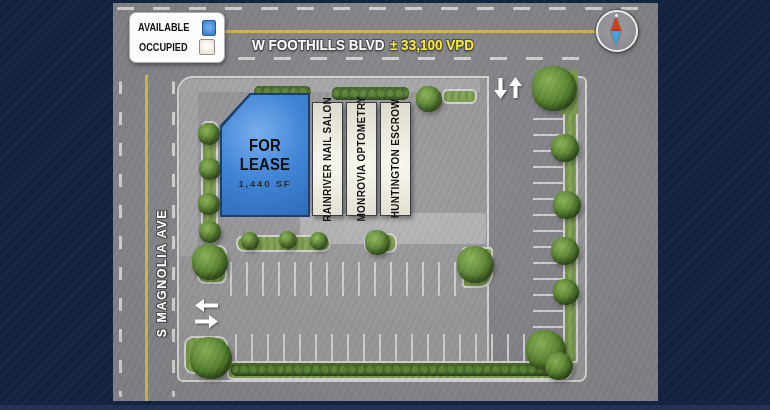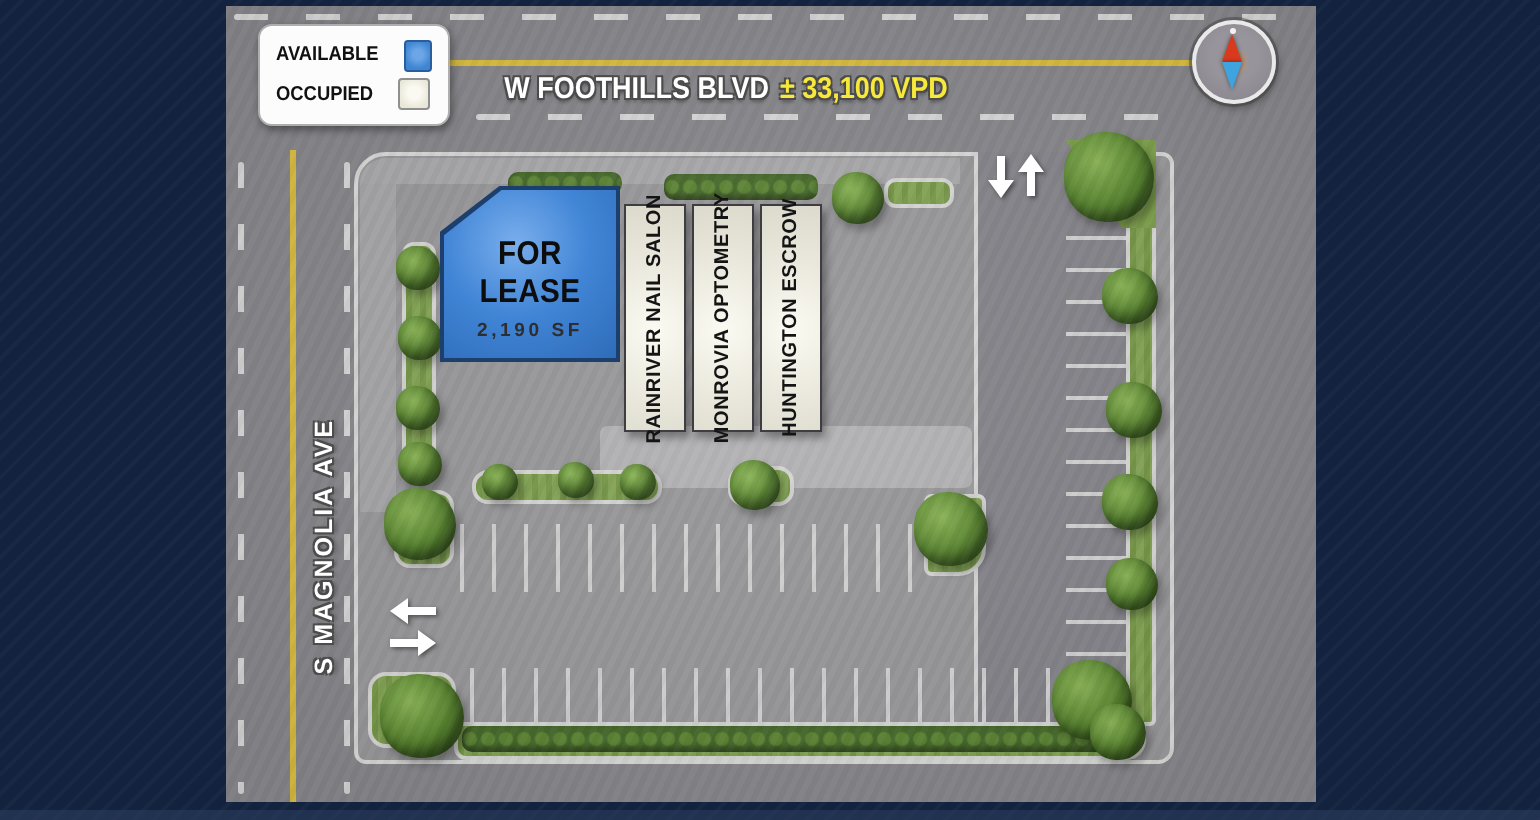--- a/index.html
+++ b/index.html
@@ -48,21 +48,21 @@
     display:flex;align-items:center;justify-content:center;}
   .unit-blue-inner{position:absolute;inset:2px;clip-path:polygon(33.5% 0,100% 0,100% 100%,0 100%,0 27%);
     background:radial-gradient(circle at 42% 32%, #79aeec 0%, #4185d6 48%, #2e6cb8 100%);}
   .forlease{position:relative;text-align:center;z-index:2;margin-top:14px;}
   .forlease .big{font-weight:bold;font-size:16.5px;color:#0d0d0d;transform:scaleX(.9);letter-spacing:.2px;}
   .forlease .small{margin-top:4px;font-weight:bold;font-size:9.5px;letter-spacing:1.8px;color:#2e2e2e;}
   .card-label{font-weight:bold;font-size:13.5px;color:#141414;letter-spacing:.5px;transform:scaleX(.95) translateY(-18px);}
   
   .legend{background:#fcfcfc;border:1px solid #aeaeae;border-radius:7px;box-shadow:1px 2px 4px rgba(0,0,0,.4);
     display:flex;flex-direction:column;justify-content:space-evenly;padding:3px 8px;box-sizing:border-box;z-index:30;}
-  .legend-row{display:flex;align-items:center;justify-content:flex-start;gap:8px;}
+  .legend-row{display:flex;align-items:center;justify-content:center;gap:8px;}
   .legend-row .lbl{font-weight:bold;font-size:10px;color:#111;transform:scaleX(.92);transform-origin:left;white-space:nowrap;}
   .swatch{width:16px;height:16px;border-radius:2px;box-sizing:border-box;}
   .swatch.avail{background:radial-gradient(circle at 50% 45%, #6ca6e6 0 25%, #3f86d2 70%);border:1.5px solid #2a5d9e;}
   .swatch.occ{background:radial-gradient(circle at 50% 45%, #fbfaf2 0 30%, #e9e7d8 75%);border:1.5px solid #8f8f8f;}
   
   .compass{width:42px;height:42px;border-radius:50%;
     background:radial-gradient(circle at 50% 42%, #97949b 0 40%, #858289 100%);
     border:2.5px solid #e9e9e9;box-sizing:border-box;box-shadow:0 0 0 1.5px rgba(60,60,60,.45), 1px 2px 4px rgba(0,0,0,.35);z-index:30;}
   .compass .glow{position:absolute;left:11px;top:11px;width:16px;height:16px;border-radius:50%;
     background:radial-gradient(circle,rgba(235,150,70,.75),rgba(235,150,70,0) 70%);}
@@ -147,25 +147,25 @@
     <svg class="abs arr" style="left:396px;top:74px;" width="13" height="21" viewBox="0 0 13 21">
       <path d="M6.5 0 13 9 H8.5 v12 h-4 V9 H0 Z" fill="#ffffff"></path>
     </svg>
     <svg class="abs arr" style="left:82px;top:296px;" width="23" height="13" viewBox="0 0 23 13">
       <path d="M0 6.5 9 0 v4.5 h14 v4 H9 V13 Z" fill="#ffffff"></path>
     </svg>
     <svg class="abs arr" style="left:82px;top:312px;" width="23" height="13" viewBox="0 0 23 13">
       <path d="M23 6.5 14 13 V8.5 H0 v-4 h14 V0 Z" fill="#ffffff"></path>
     </svg>
 
-    <div class="abs unit-blue-outer" style="left:107px;top:90px;width:90px;height:88px;z-index:10;">
+    <div class="abs unit-blue-outer" style="left:107px;top:90px;width:90px;height:124px;z-index:10;">
       <div class="unit-blue-inner"></div>
       <div class="forlease">
         <div class="big">FOR LEASE</div>
-        <div class="small">2,190 SF</div>
+        <div class="small">1,440 SF</div>
       </div>
     </div>
     <div class="abs unit" style="left:199px;top:99px;width:31px;height:114px;z-index:10;">
       <span class="vtext">RAINRIVER NAIL SALON</span>
     </div>
     <div class="abs unit" style="left:233px;top:99px;width:31px;height:114px;z-index:10;">
       <span class="vtext">MONROVIA OPTOMETRY</span>
     </div>
     <div class="abs unit" style="left:267px;top:99px;width:31px;height:114px;z-index:10;">
       <span class="vtext">HUNTINGTON ESCROW</span>

